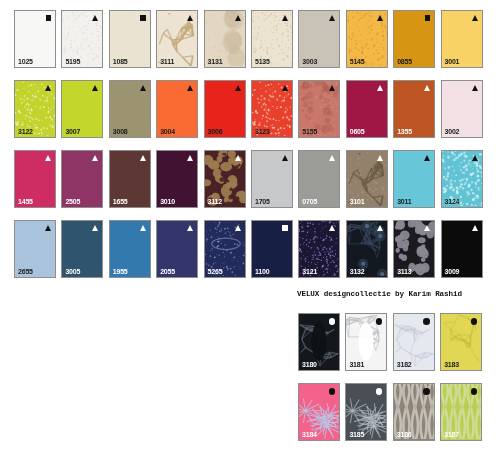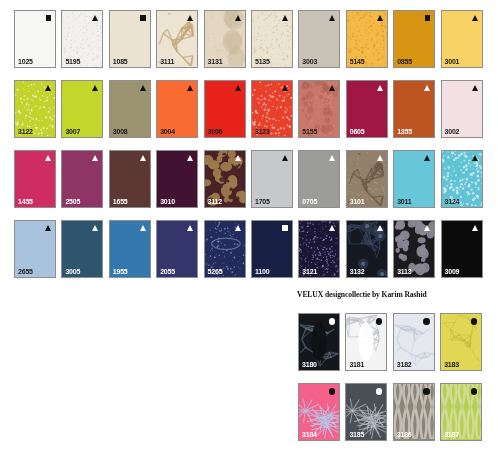--- a/index.html
+++ b/index.html
@@ -91,21 +91,21 @@
 
   #designer-heading {
     position: absolute;
     left: 297px;
     top: 290px;
     font-size: 7.6px;
     font-weight: bold;
     color: #111111;
     letter-spacing: -0.1px;
     white-space: nowrap;
-    font-family: Liberation Serif, serif;
+    font-family: Liberation Mono, monospace;
   }
 </style>
 </head>
 <body>
 
 <div class="grid" id="main-grid">
     <div class="swatch" style="background: rgb(247, 247, 245);">
       <span class="marker sq-dark"></span>
       <span class="code dark">1025</span>
     </div>

